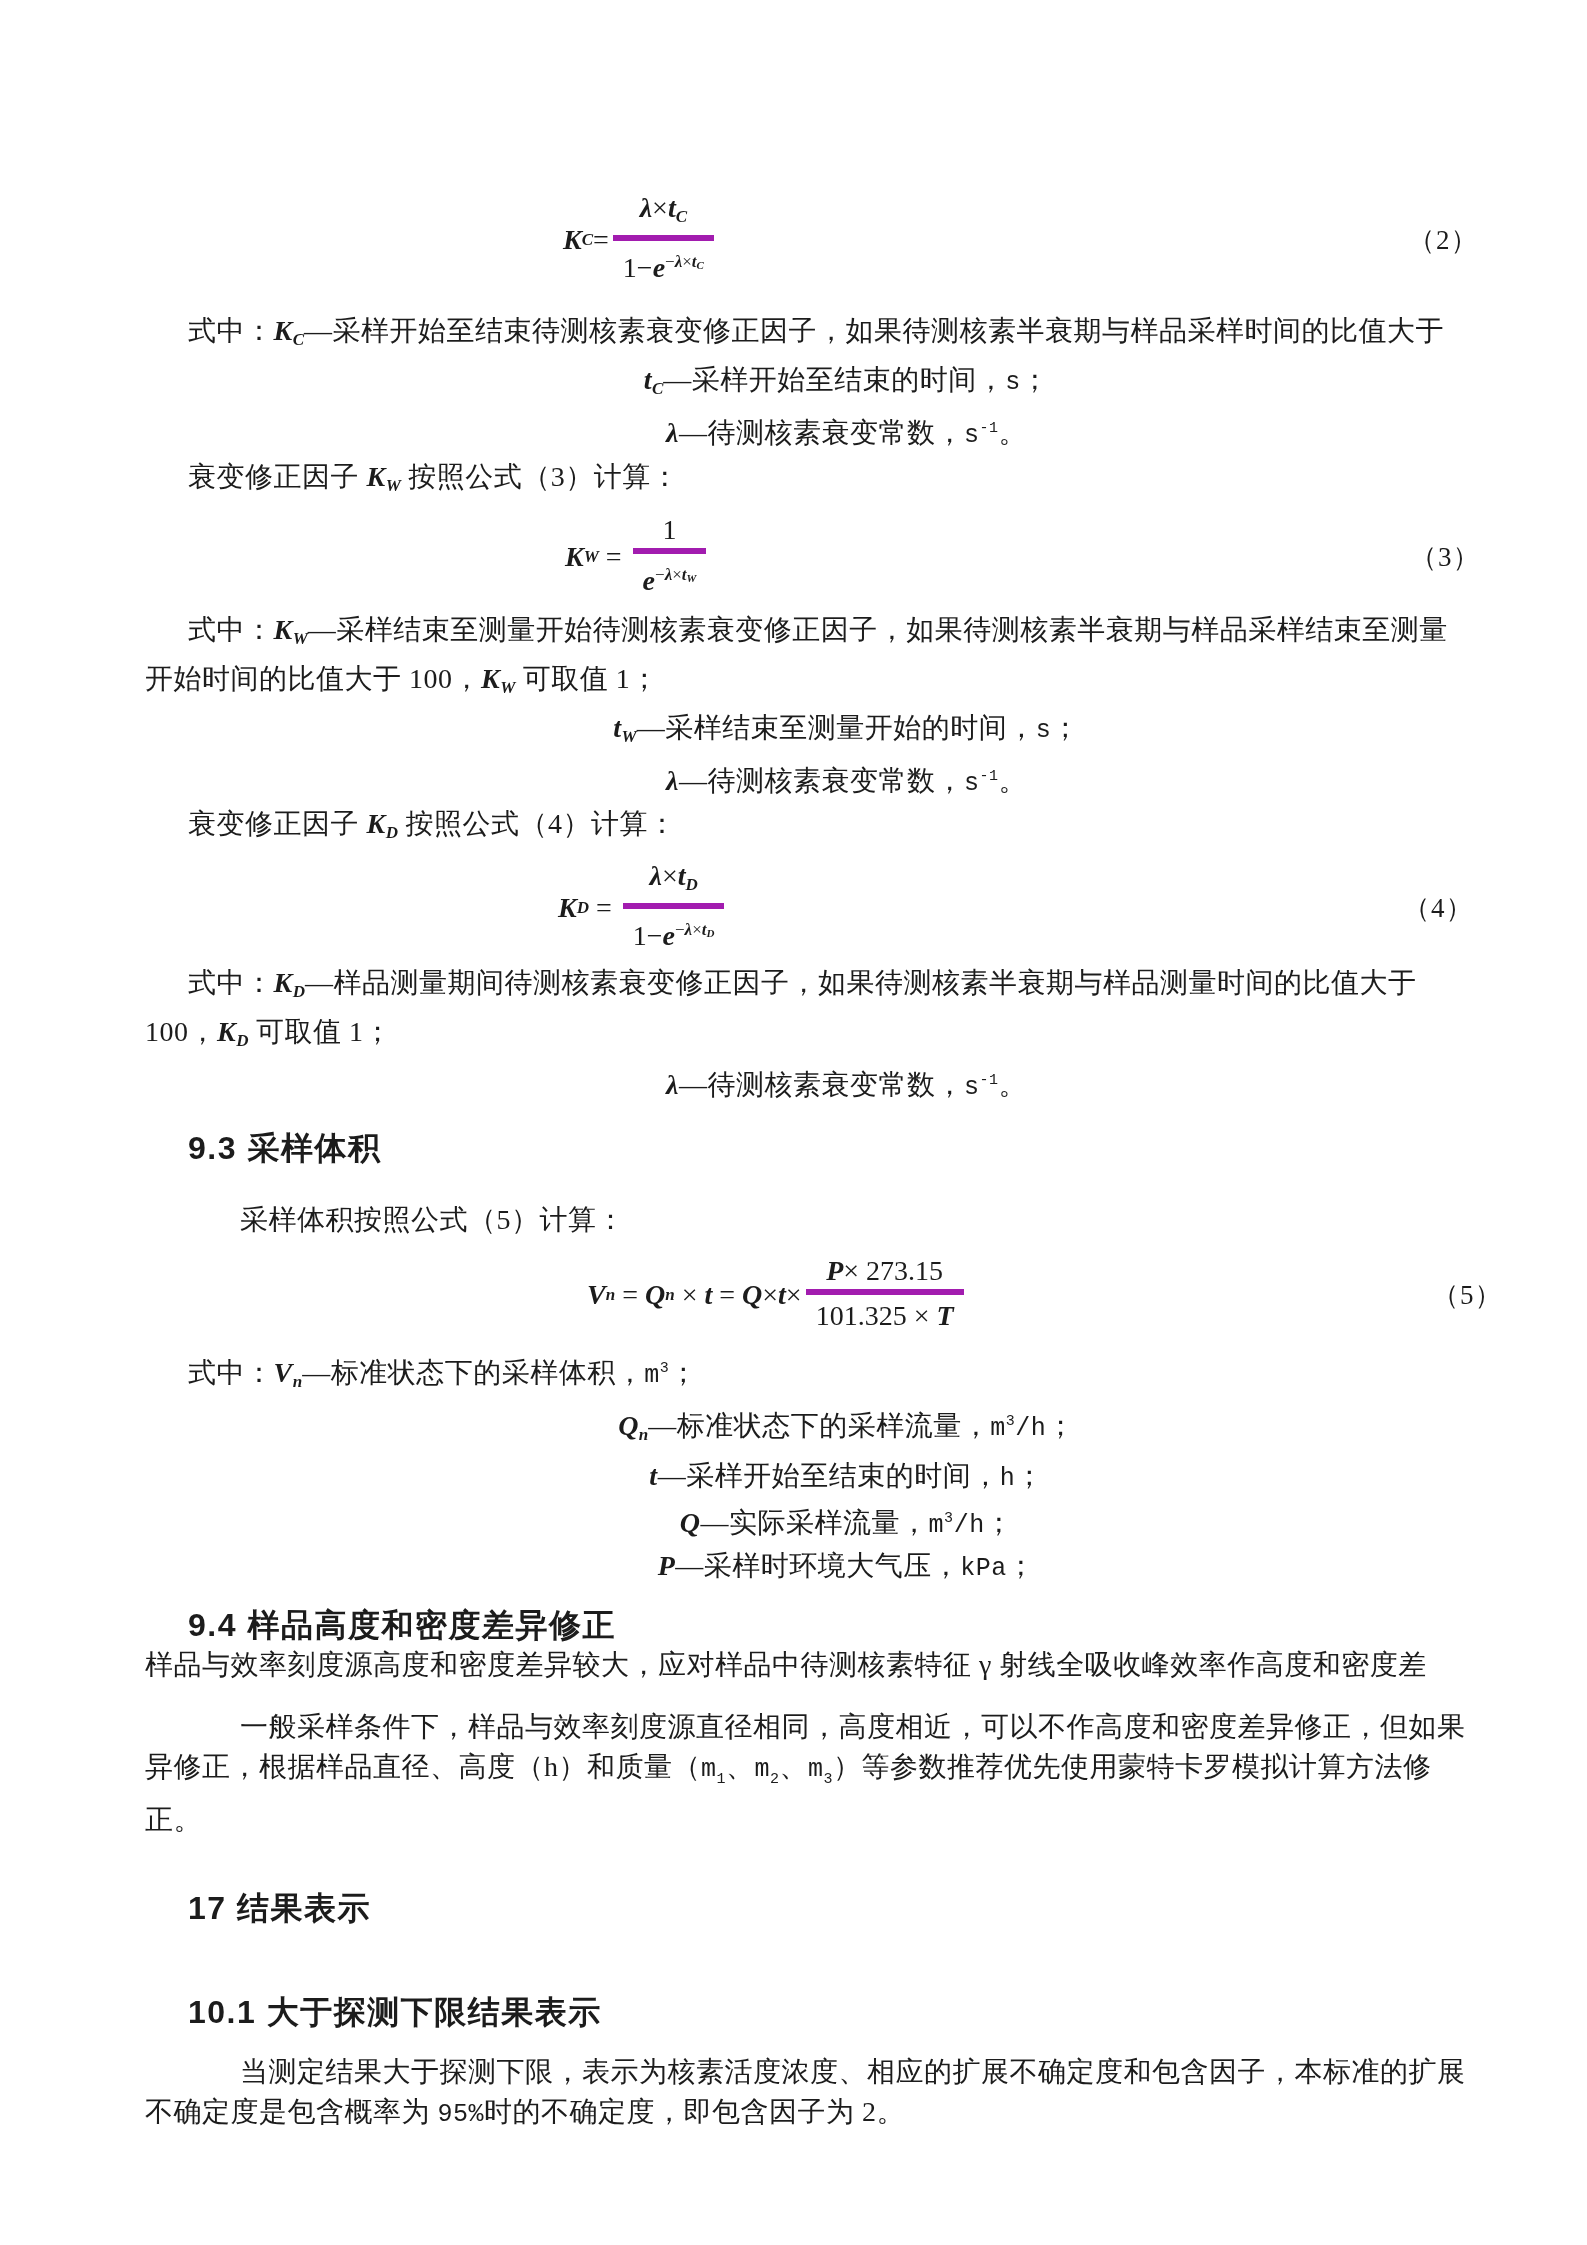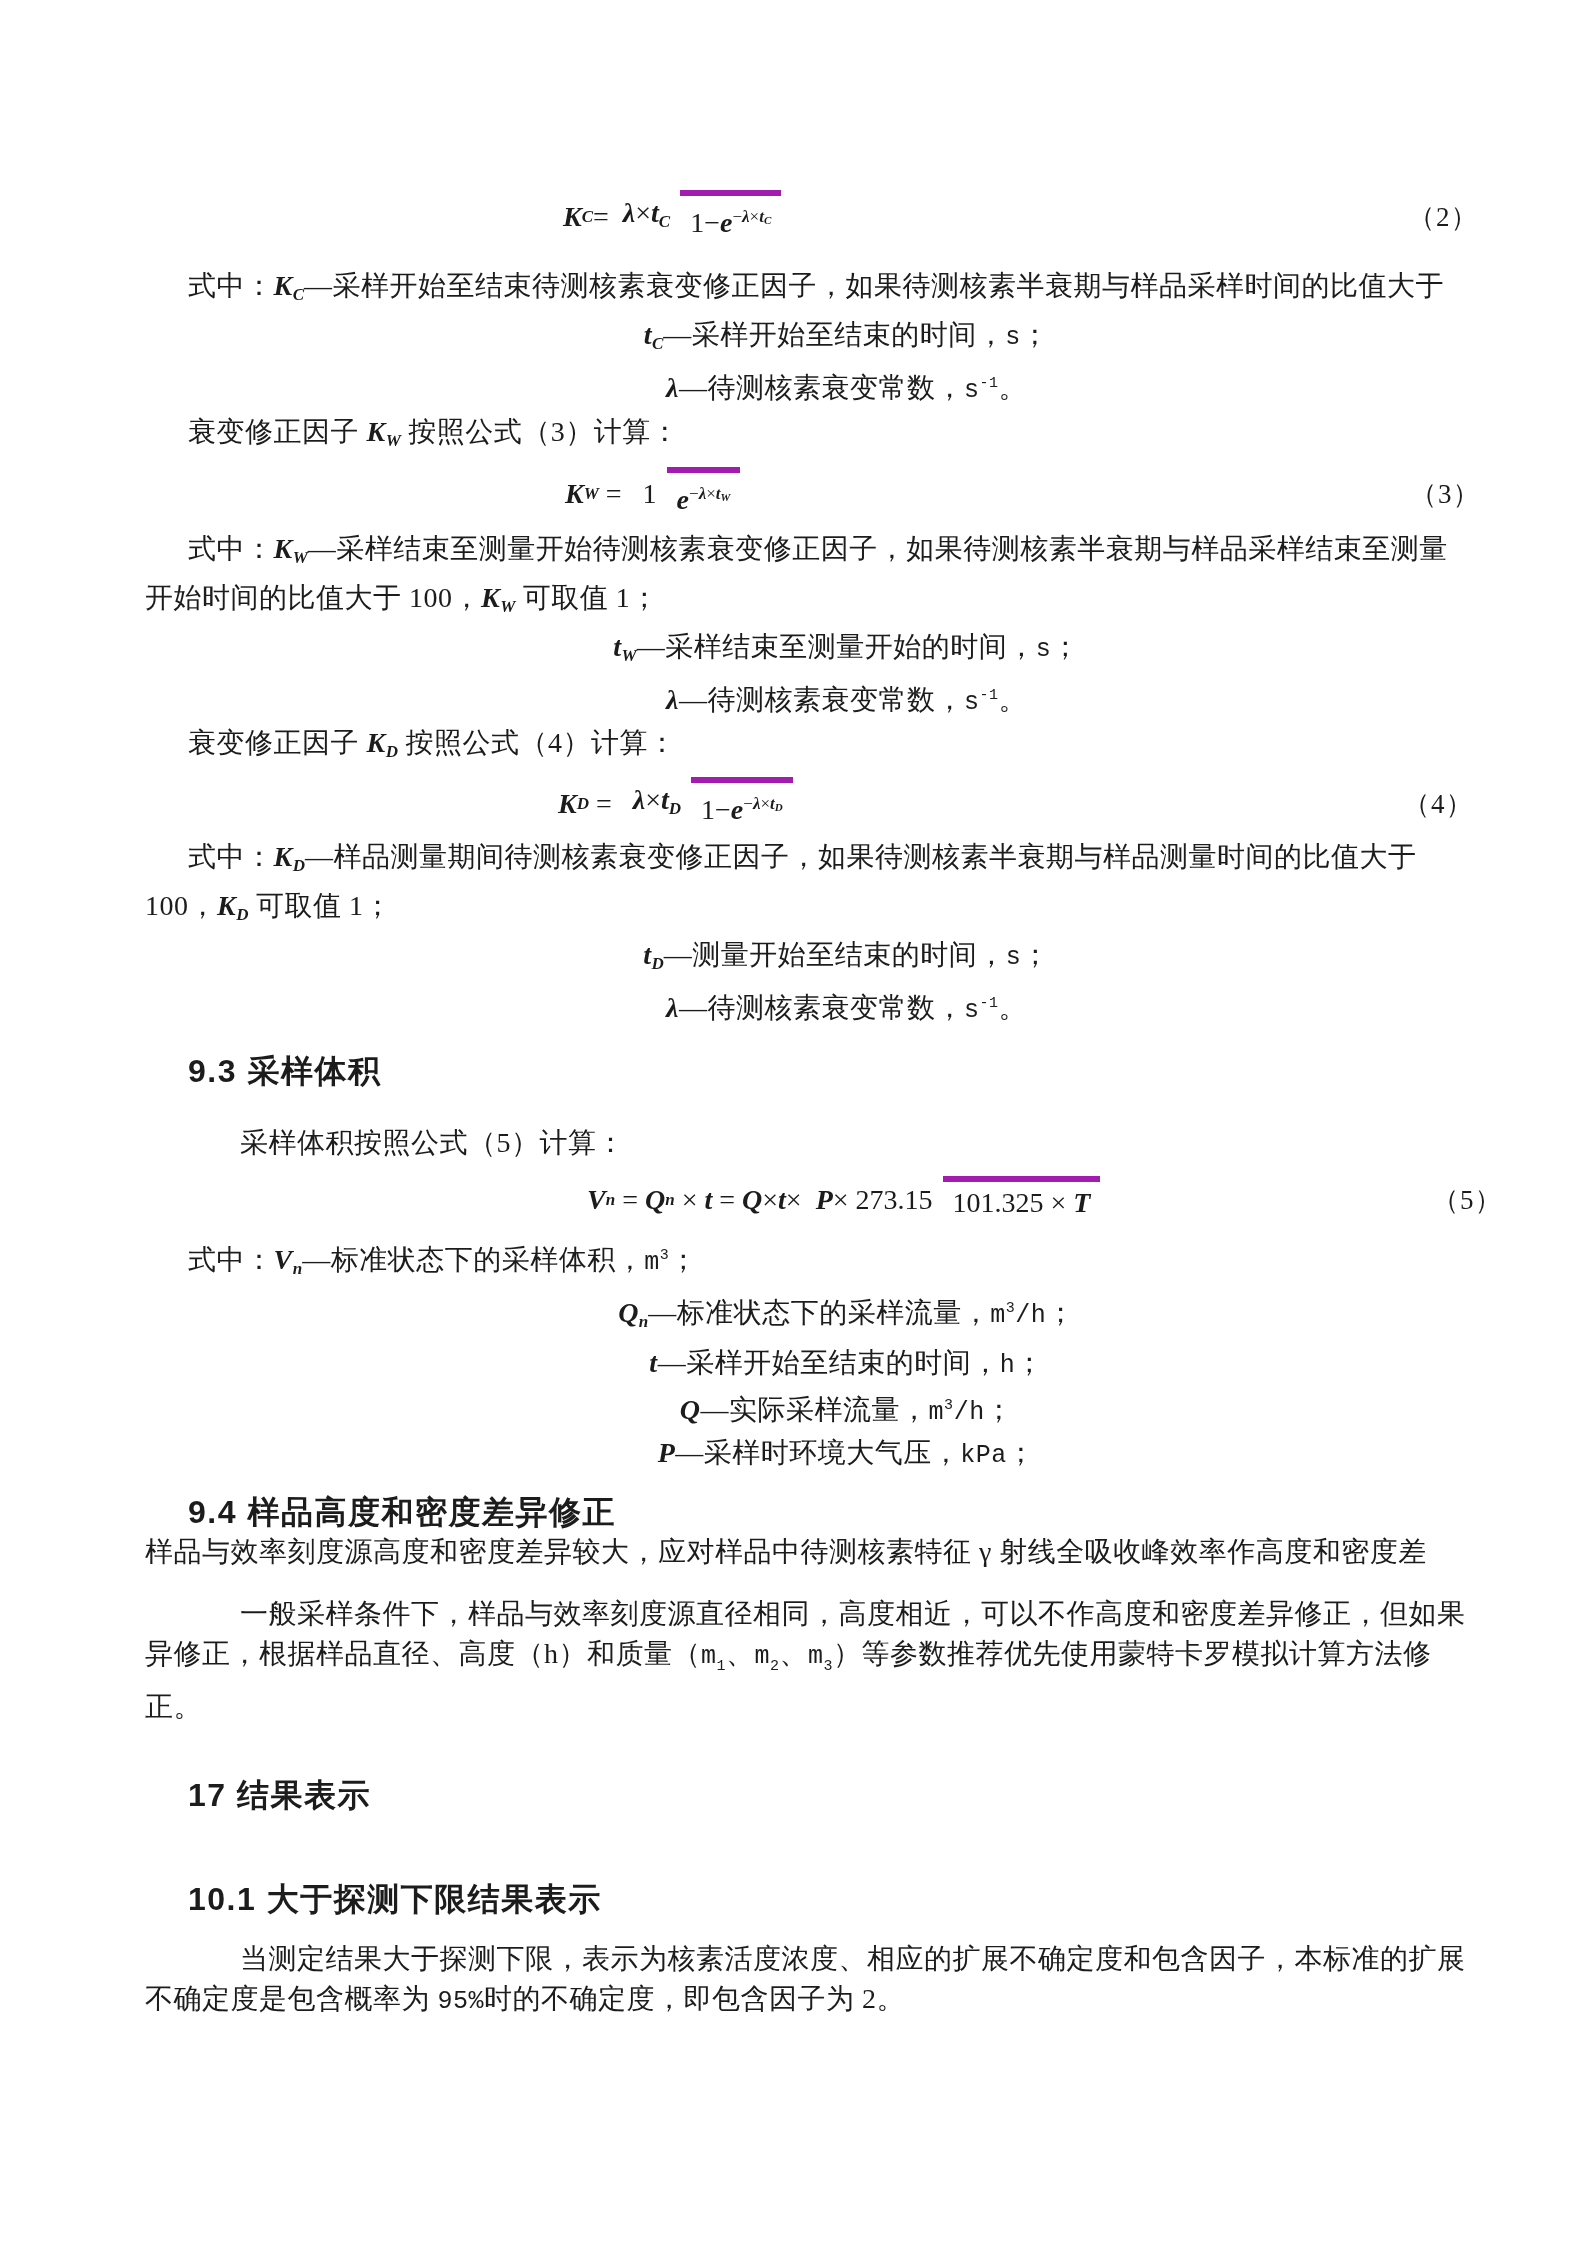--- a/index.html
+++ b/index.html
@@ -26,21 +26,21 @@
   .gt5{margin-top:5px;}  .gt6{margin-top:6px;}  .gt8{margin-top:8px;}
   .gt12{margin-top:12px;}.gt13{margin-top:13px;}.gt16{margin-top:16px;}
   .gt20{margin-top:20px;}.gt22{margin-top:22px;}.gt32{margin-top:32px;}
   .gt48{margin-top:48px;}.gt64{margin-top:64px;}
   
   .frow{position:relative;width:100%;display:flex;align-items:center;
         font-size:28px;line-height:36px;}
   .fbody{display:inline-flex;align-items:center;white-space:pre;}
   .fm2{margin-left:418px;} .fm3{margin-left:420px;}
   .fm4{margin-left:413px;} .fm5{margin-left:442px;}
-  .frac{display:inline-flex;align-items:center;margin-left:4px;}
+  .frac{display:inline-flex;flex-direction:column;align-items:center;margin-left:4px;}
   .fnum{padding:0 10px;line-height:36px;white-space:pre;}
   .fden{padding:0 10px;line-height:42px;white-space:pre;border-top:6px solid #a21caf;}
   .flabel{position:absolute;left:845px;top:50%;transform:translateY(-50%);
           font-size:27px;letter-spacing:1px;}
   
   .sg-c{}
   .sg-i{font-style:italic;font-weight:bold;}
   .sg-s{font-style:italic;font-weight:bold;font-size:17px;vertical-align:-5px;letter-spacing:0;}
   .sg-u{font-family:"Liberation Mono", monospace;font-size:25px;}
   .sg-us{font-family:"Liberation Mono", monospace;font-size:15px;vertical-align:super;}
@@ -69,21 +69,20 @@
       <div class="ln m0"><span class="sg-c">开始时间的比值大于 100，</span><span class="sg-i">K</span><span class="sg-s">W</span><span class="sg-c"> 可取值 1；</span></div>
       <div class="ln m2"><span class="sg-i">t</span><span class="sg-s">W</span><span class="sg-c">—采样结束至测量开始的时间，</span><span class="sg-u">s</span><span class="sg-c">；</span></div>
       <div class="ln m2"><span class="sg-i">λ</span><span class="sg-c">—待测核素衰变常数，</span><span class="sg-u">s</span><span class="sg-us">-1</span><span class="sg-c">。</span></div>
       <div class="ln m1"><span class="sg-c">衰变修正因子 </span><span class="sg-i">K</span><span class="sg-s">D</span><span class="sg-c"> 按照公式（4）计算：</span></div>
       <div class="frow fm4 gt5">
         <span class="fbody"><span class="sg-i">K</span><span class="sg-s">D</span><span class="sg-c"> = </span><span class="frac"><span class="fnum"><span class="sg-i">λ</span><span class="sg-c">×</span><span class="sg-i">t</span><span class="sg-s">D</span></span><span class="fden"><span class="sg-c">1−</span><span class="sg-i">e</span><sup class="exp"><span class="sg-c">−</span><span class="sg-i">λ</span><span class="sg-c">×</span><span class="sg-i">t</span><span class="sg-s">D</span></sup></span></span></span>
         <span class="flabel">（4）</span>
       </div>
       <div class="ln m1 gt5"><span class="sg-c">式中：</span><span class="sg-i">K</span><span class="sg-s">D</span><span class="sg-c">—样品测量期间待测核素衰变修正因子，如果待测核素半衰期与样品测量时间的比值大于</span></div>
       <div class="ln m0"><span class="sg-c">100，</span><span class="sg-i">K</span><span class="sg-s">D</span><span class="sg-c"> 可取值 1；</span></div>
-      <div class="ln m2"><span class="sg-i">t</span><span class="sg-s">D</span><span class="sg-c">—测量开始至结束的时间，</span><span class="sg-u">s</span><span class="sg-c">；</span></div>
       <div class="ln m2"><span class="sg-i">λ</span><span class="sg-c">—待测核素衰变常数，</span><span class="sg-u">s</span><span class="sg-us">-1</span><span class="sg-c">。</span></div>
       <div class="hd m1 gt20">9.3 采样体积</div>
       <div class="ln m3 gt32"><span class="sg-c">采样体积按照公式（5）计算：</span></div>
       <div class="frow fm5 gt13">
         <span class="fbody"><span class="sg-i">V</span><span class="sg-s">n</span><span class="sg-c"> = </span><span class="sg-i">Q</span><span class="sg-s">n</span><span class="sg-c"> × </span><span class="sg-i">t</span><span class="sg-c"> = </span><span class="sg-i">Q</span><span class="sg-c">×</span><span class="sg-i">t</span><span class="sg-c">×</span><span class="frac"><span class="fnum"><span class="sg-i">P</span><span class="sg-c">× 273.15</span></span><span class="fden"><span class="sg-c">101.325 × </span><span class="sg-i">T</span></span></span></span>
         <span class="flabel">（5）</span>
       </div>
       <div class="ln m1 gt12"><span class="sg-c">式中：</span><span class="sg-i">V</span><span class="sg-s">n</span><span class="sg-c">—标准状态下的采样体积，</span><span class="sg-u">m</span><span class="sg-us">3</span><span class="sg-c">；</span></div>
       <div class="ln m2"><span class="sg-i">Q</span><span class="sg-s">n</span><span class="sg-c">—标准状态下的采样流量，</span><span class="sg-u">m</span><span class="sg-us">3</span><span class="sg-u">/h</span><span class="sg-c">；</span></div>
       <div class="ln m2"><span class="sg-i">t</span><span class="sg-c">—采样开始至结束的时间，</span><span class="sg-u">h</span><span class="sg-c">；</span></div>

